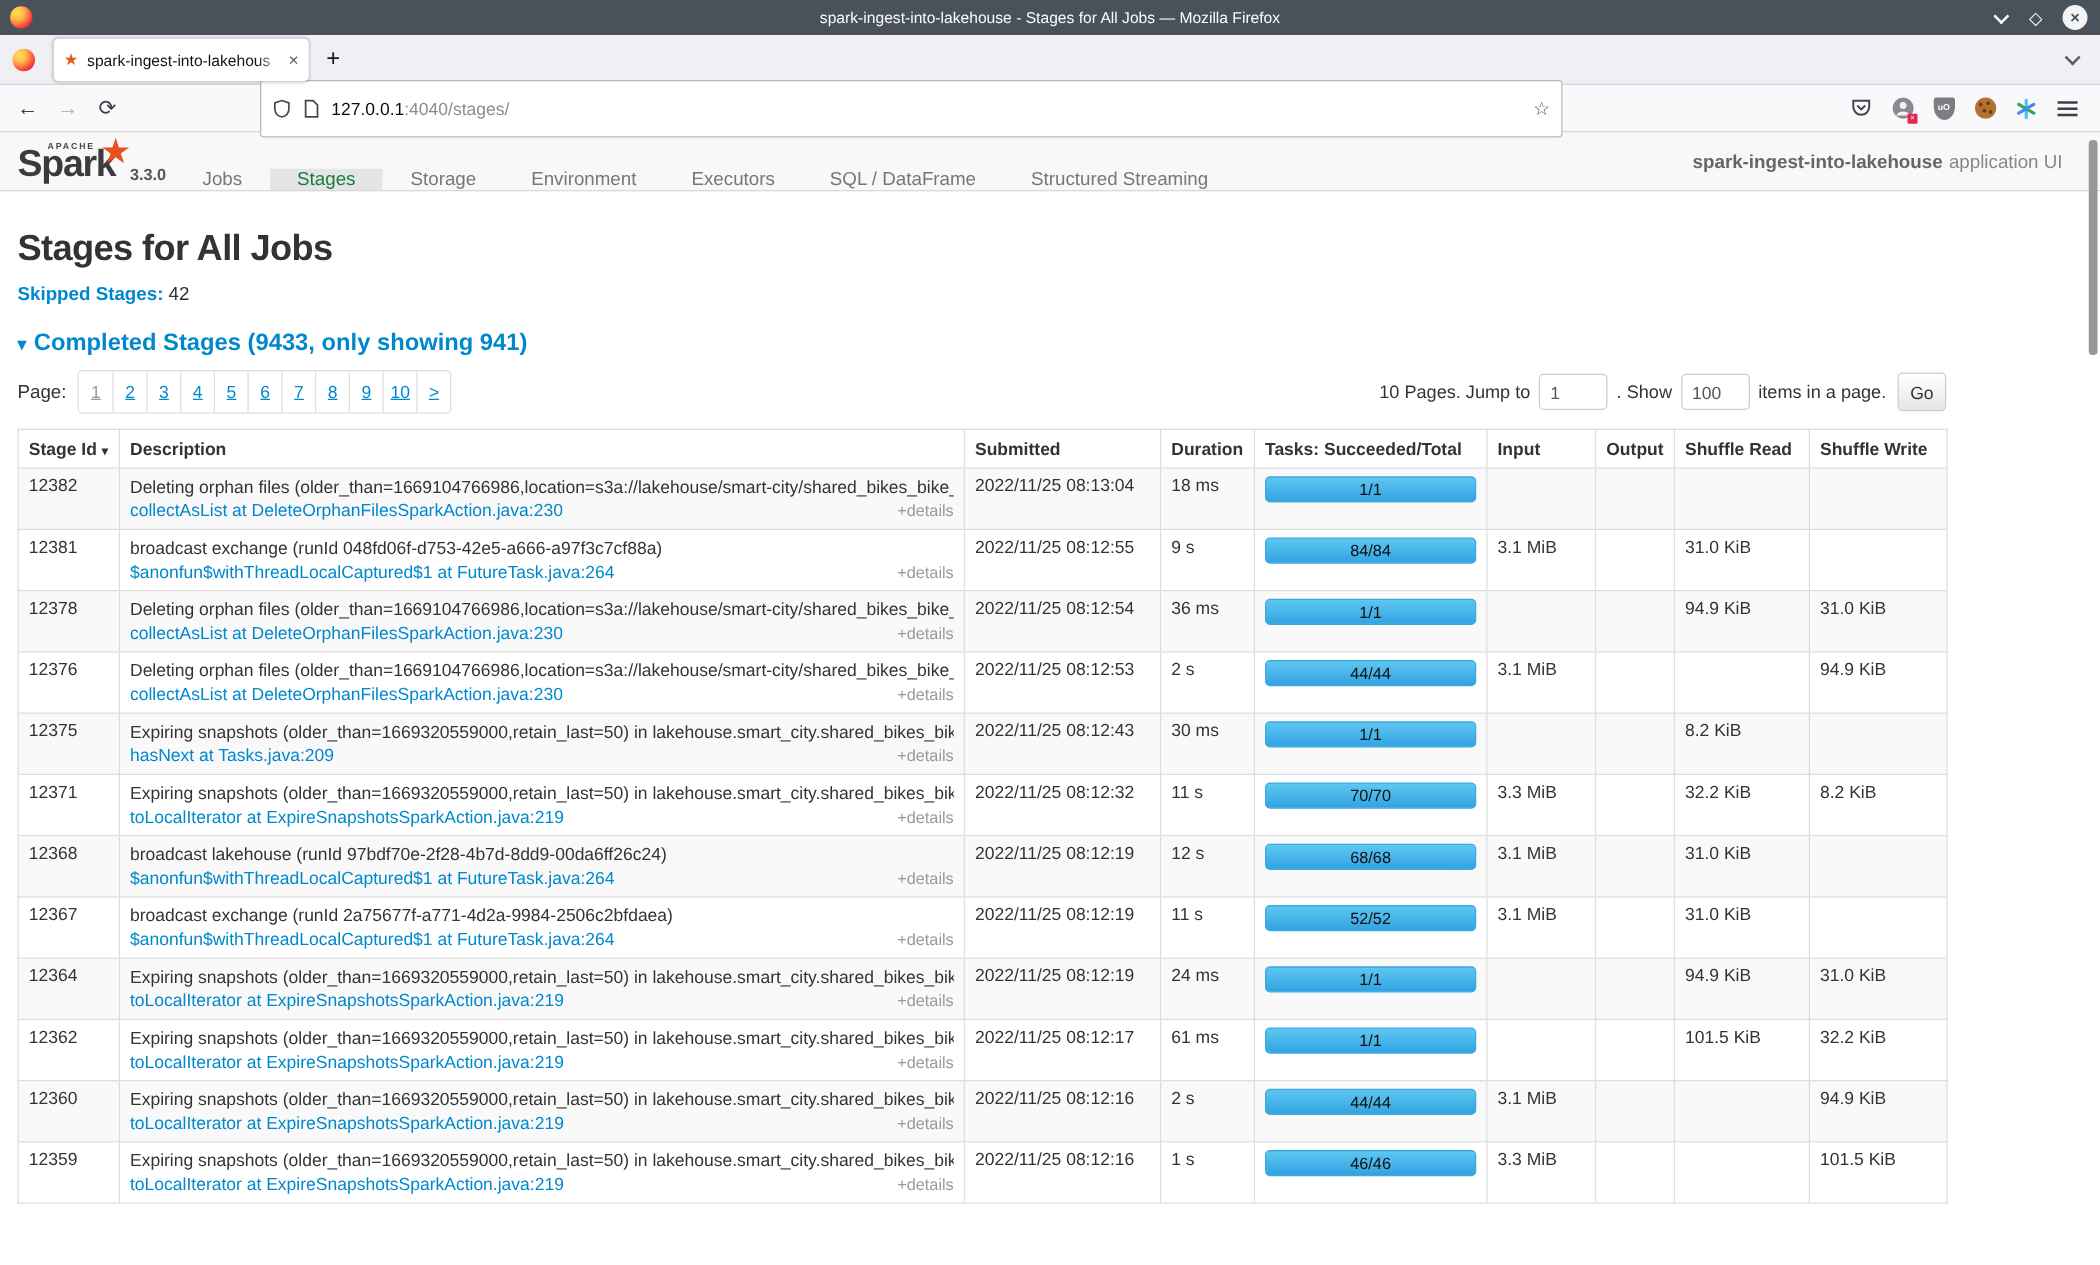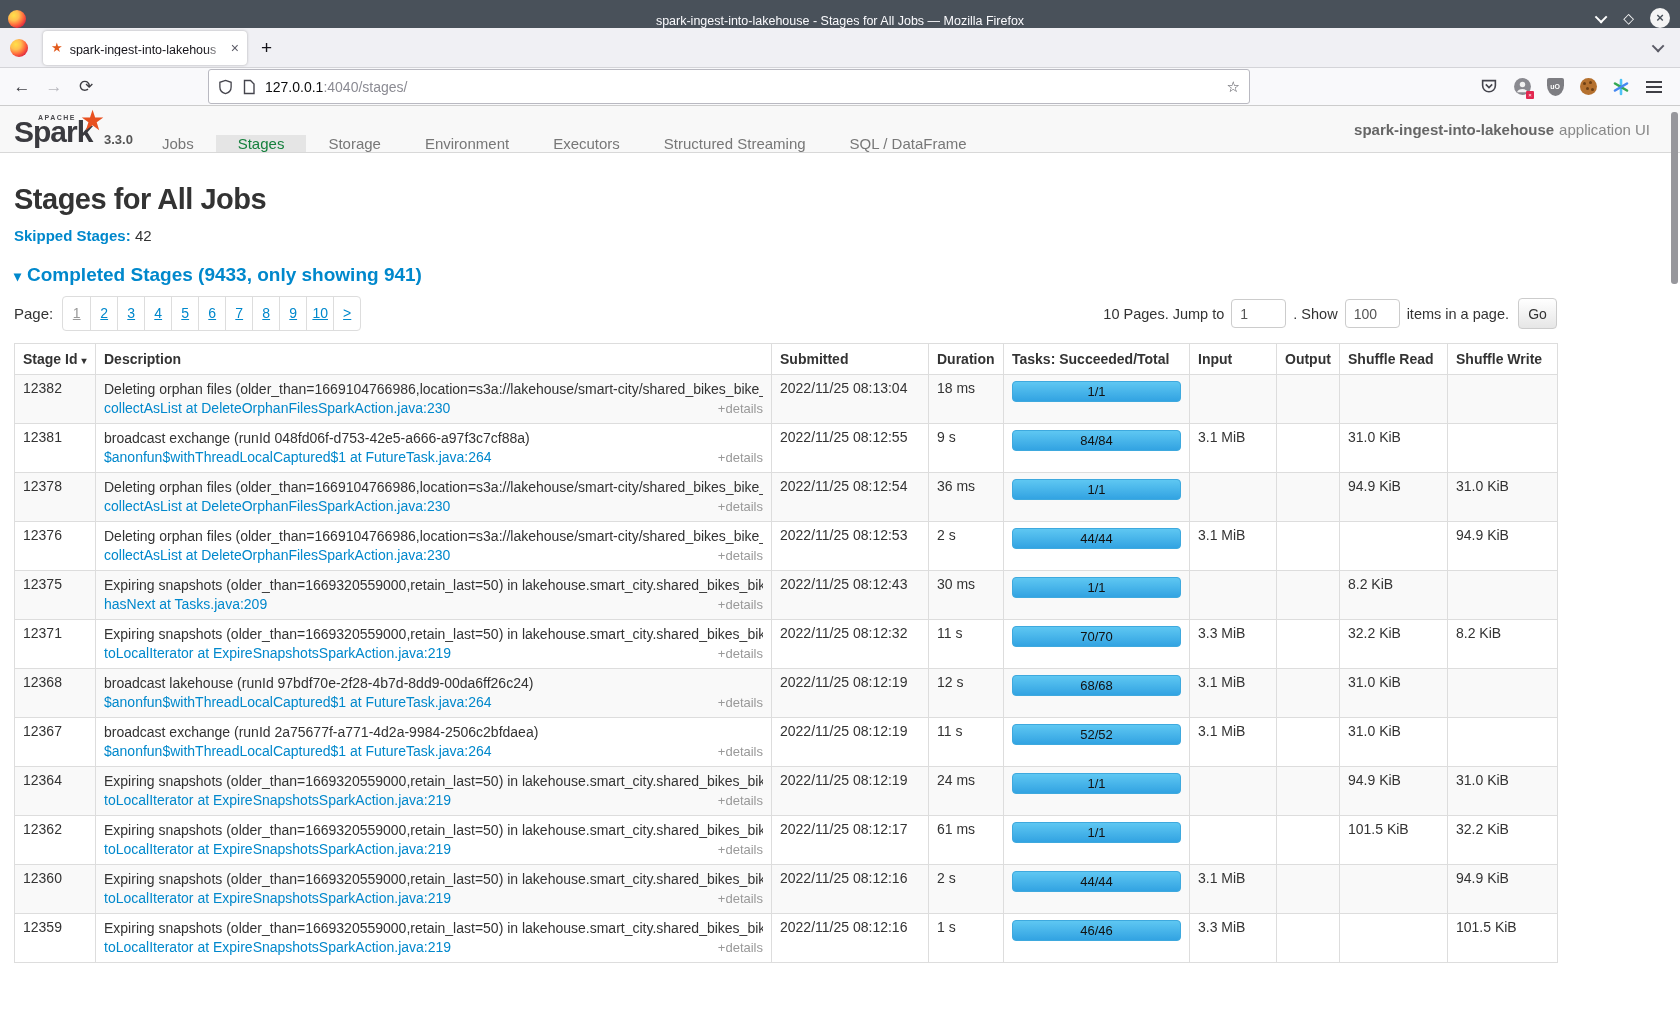--- a/index.html
+++ b/index.html
@@ -1,21 +1,21 @@
 <!DOCTYPE html>
 <html><head>
 <meta charset="utf-8">
 <style>
   * { box-sizing: border-box; margin:0; padding:0; }
   html,body { width:1680px; height:1012px; overflow:hidden; }
   body { font-family:"Liberation Sans", sans-serif; background:#fff; color:#333; }
   .viewport { position:relative; width:1680px; height:1012px; overflow:hidden; }
 
   
-  .titlebar { height:28px; background:#49515a; display:flex; align-items:flex-end; position:relative; }
+  .titlebar { height:28px; background:#49515a; display:flex; align-items:center; position:relative; }
   .ff-logo { width:18px; height:18px; border-radius:50%; margin-left:8px;
     background:radial-gradient(circle at 32% 30%, #ffe04a 0%, #ffbd4f 30%, #ff6a3d 55%, #e0273e 78%, #a5127c 100%); }
   .titlebar-title { position:absolute; left:0; right:0; text-align:center; font-size:12.5px; color:#fbfbfe; }
   .win-controls { margin-left:auto; display:flex; align-items:center; gap:16px; padding-right:10px; }
   .chev { width:9px; height:9px; border-left:2px solid #fff; border-bottom:2px solid #fff; transform:rotate(-45deg) translateY(-2px); }
   .diamond { color:#fff; font-size:14px; line-height:14px; }
   .close-circle { width:20px; height:20px; border-radius:50%; background:#f4f4f4; color:#49515a;
     font-size:13px; line-height:20px; text-align:center; font-weight:bold; }
 
   
@@ -31,21 +31,21 @@
     background:linear-gradient(to right, rgba(255,255,255,0), #fff); }
   .tab-close { color:#5b5b66; font-size:14px; margin-left:4px; }
   .newtab { font-size:19px; color:#15141a; margin-left:14px; font-weight:normal; }
   .tabbar-chev { margin-left:auto; margin-right:16px; width:9px; height:9px;
     border-left:2px solid #5b5b66; border-bottom:2px solid #5b5b66; transform:rotate(-45deg) translateY(-2px); }
 
   
   .toolbar { height:38px; background:#f9f9fb; display:flex; align-items:center; border-bottom:1px solid #cccccc; }
   .nav-glyph { width:32px; text-align:center; font-size:17px; color:#3f3f45; }
   .nav-glyph.disabled { color:#b7b7bd; }
-  .urlbar { margin-left:106px; width:1042px; height:35px; background:#fff; border:1px solid #b9b9c1;
+  .urlbar { margin-left:106px; width:1042px; height:46px; background:#fff; border:1px solid #b9b9c1;
     border-radius:3px; display:flex; align-items:center; padding:0 9px; }
   .urlbar svg { flex:none; }
   .url-text { margin-left:9px; font-size:14px; color:#0c0c0d; flex:1; white-space:nowrap; }
   .url-rest { color:#8b8b93; }
   .url-star { color:#4a4a52; font-size:15px; }
   .toolbar-icons { margin-left:auto; display:flex; align-items:center; gap:13px; padding-right:16px; }
   .ticon { width:20px; height:20px; display:flex; align-items:center; justify-content:center; position:relative; }
   .ublock { width:17px; height:18px; background:#7d7d82; color:#fff; font-size:7px; font-weight:bold;
     text-align:center; line-height:17px; border-radius:2px 2px 50% 50%/2px 2px 60% 60%; }
   .cookie { width:17px; height:17px; border-radius:50%; background:#b5712f; position:relative; }
@@ -210,25 +210,25 @@
 
   <li class="nav-tab">
           <span>Environment</span>
         </li>
 
   <li class="nav-tab">
           <span>Executors</span>
         </li>
 
   <li class="nav-tab">
+          <span>SQL / DataFrame</span>
+        </li>
+
+  <li class="nav-tab">
           <span>Structured Streaming</span>
-        </li>
-
-  <li class="nav-tab">
-          <span>SQL / DataFrame</span>
         </li>
 </ul>
     <div class="nav-app">
       <b>spark-ingest-into-lakehouse</b>
       <span>application UI</span>
     </div>
   </div>
 
   <h2 class="page-title">Stages for All Jobs</h2>
 

